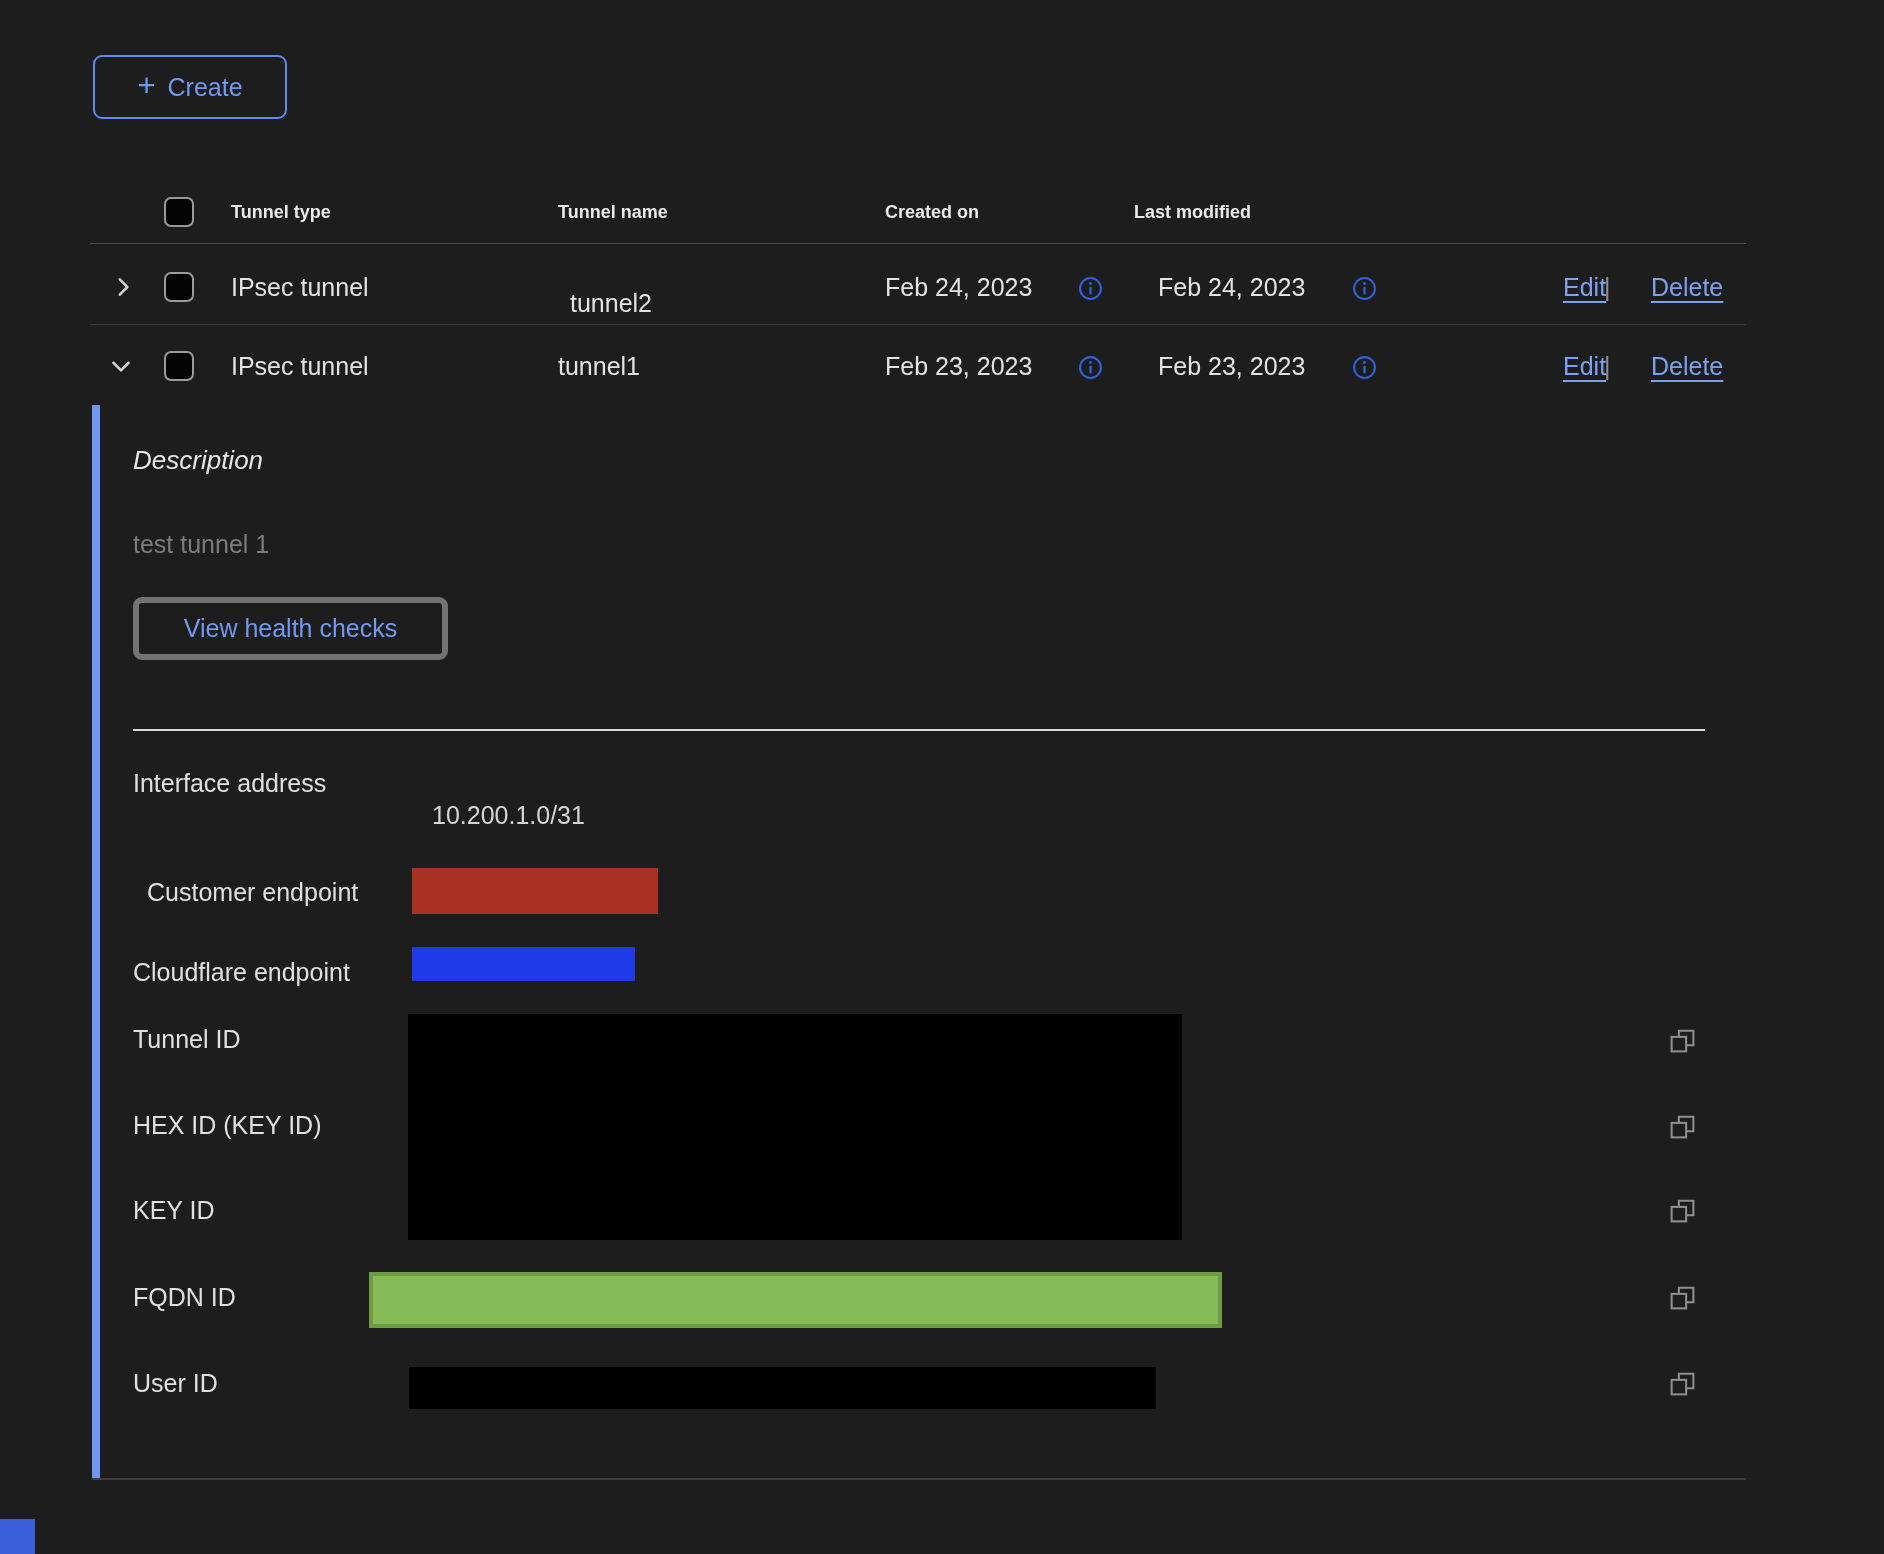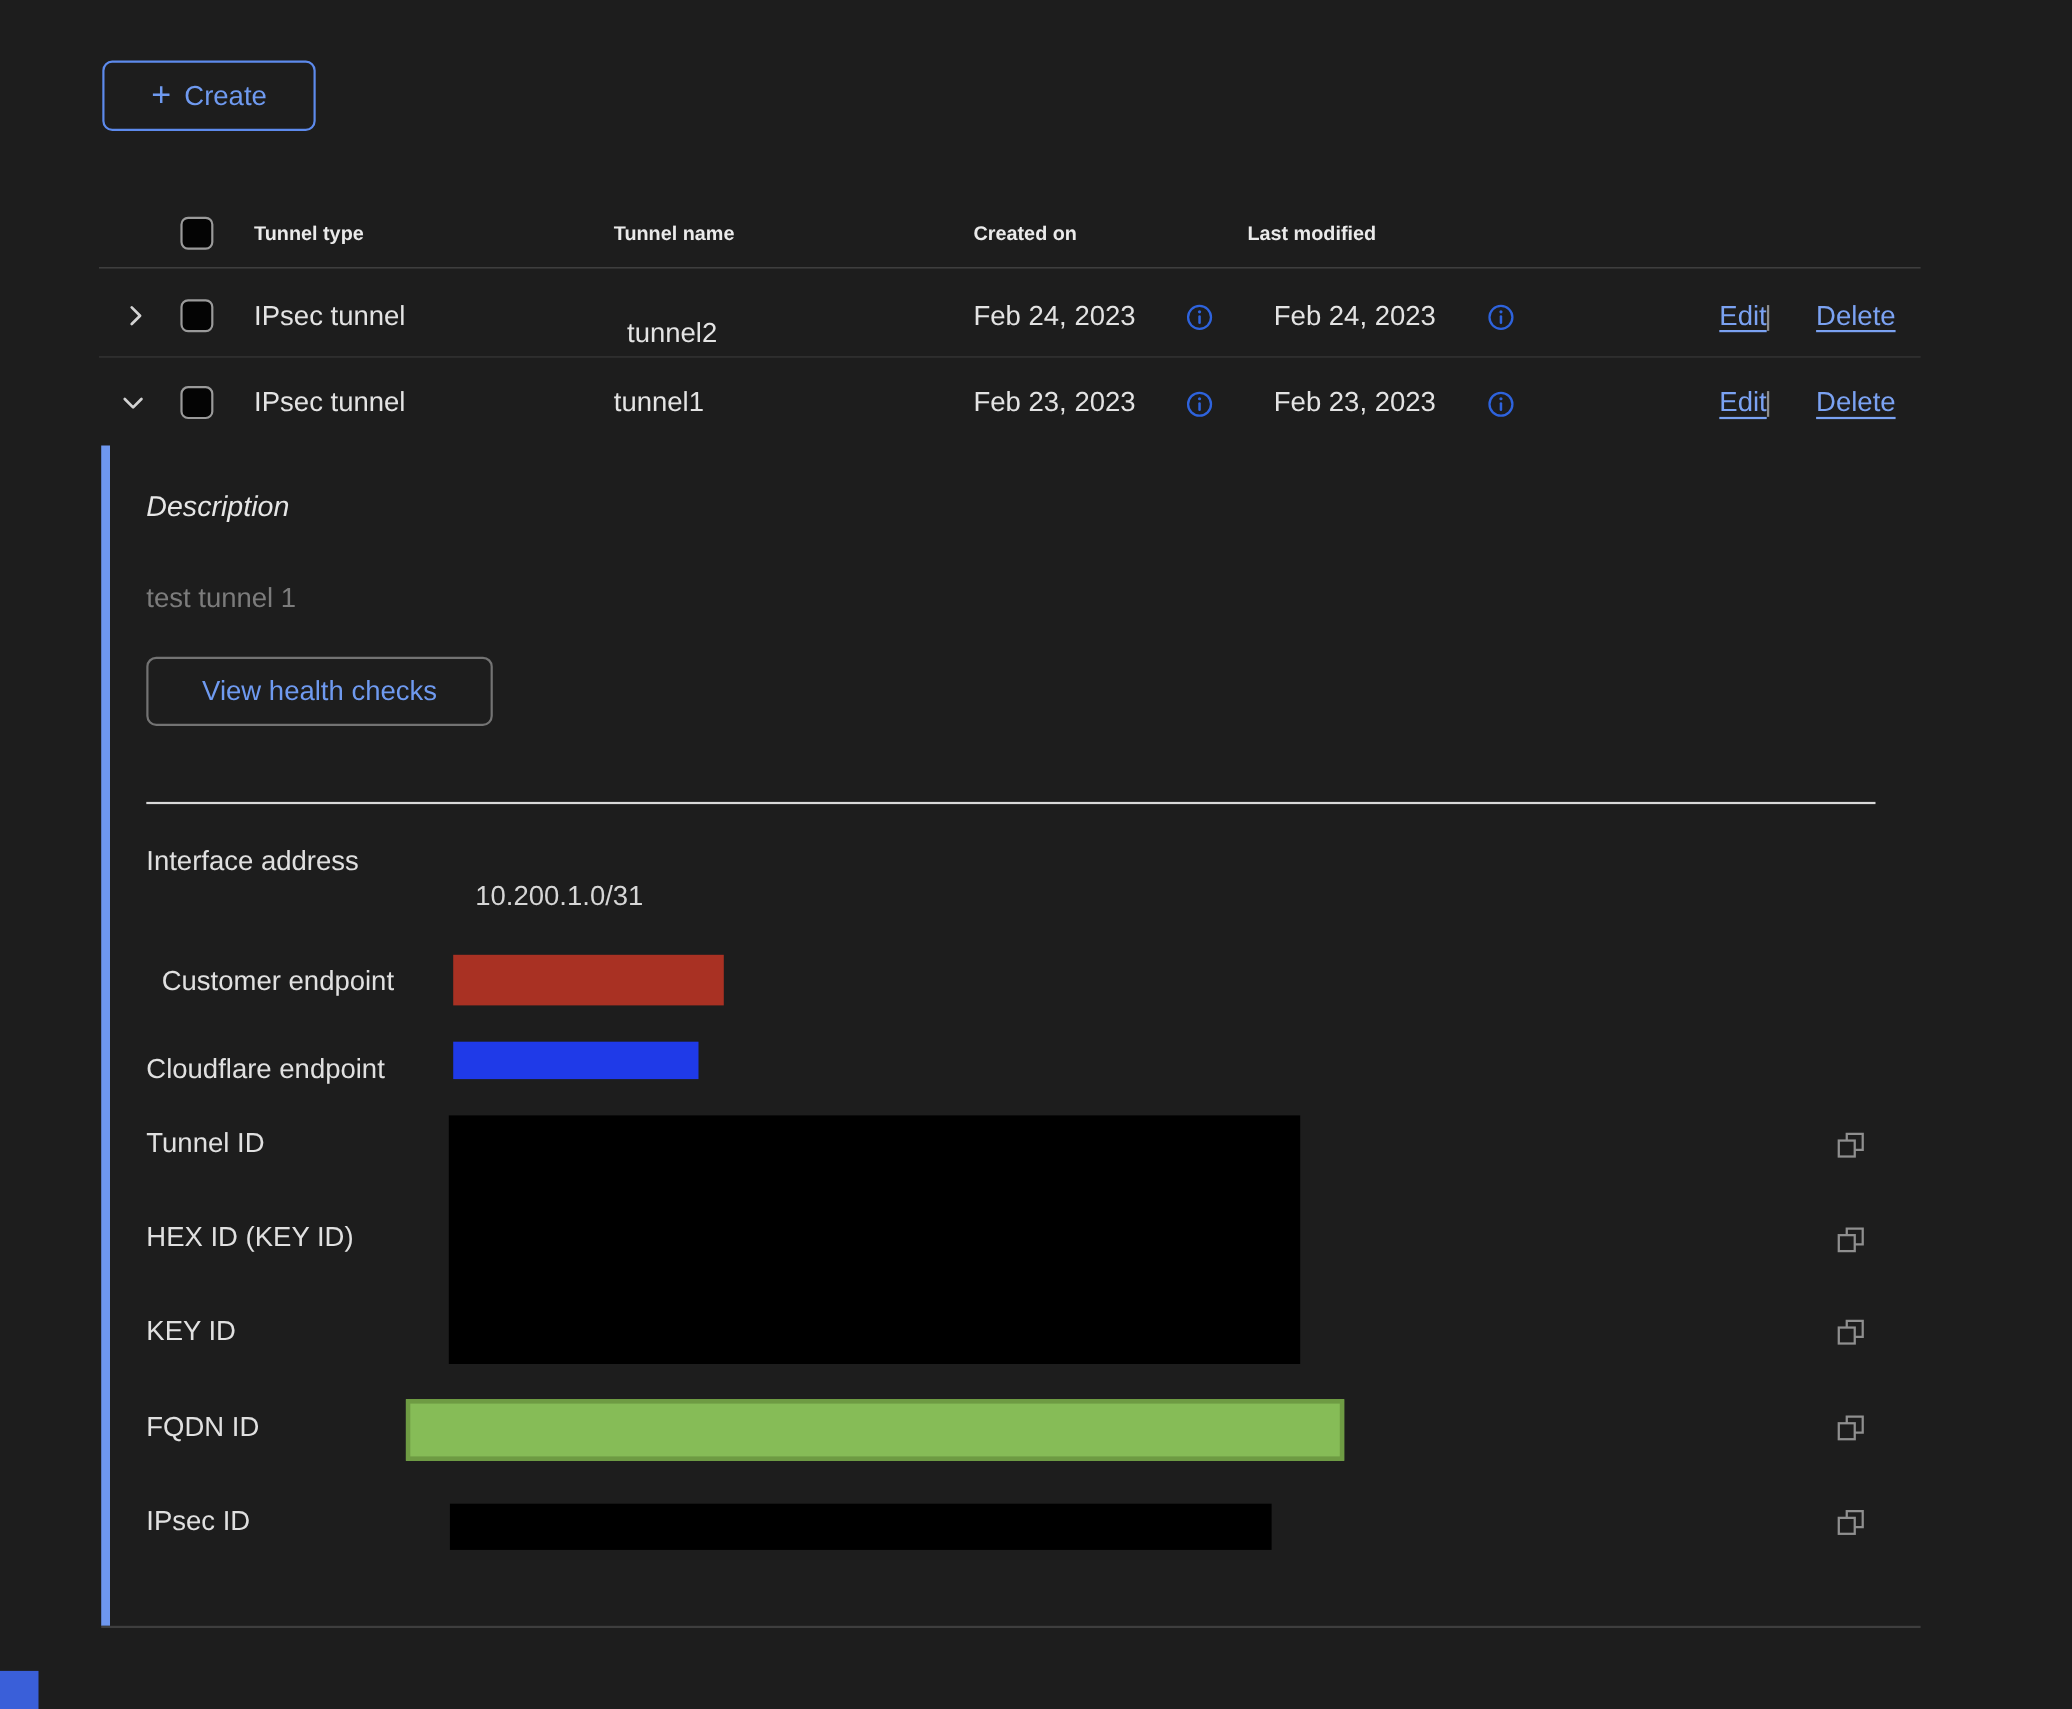--- a/index.html
+++ b/index.html
@@ -18,21 +18,21 @@
   .cell{height:34px;line-height:34px;font-size:25px;color:#e3e3e3;}
   .checkbox{width:30px;height:30px;border:2px solid #9a9a9a;border-radius:7px;background:#040404;box-sizing:border-box;cursor:pointer;}
   .chev{width:26px;height:26px;cursor:pointer;}
   .link{color:#7ba2f2;text-decoration:underline;text-underline-offset:5px;cursor:pointer;font-size:25px;height:34px;line-height:34px;margin-left:23px;}
   .pipe{color:#8f8f8f;font-size:25px;height:34px;line-height:34px;}
   .info-ic{width:25px;height:25px;cursor:pointer;}
   
   .accent-bar{left:92px;top:405px;width:8px;height:1073px;background:#6e97ef;}
   .desc-label{left:133px;top:444px;height:32px;line-height:32px;font-size:26px;font-weight:500;color:#e6e6e6;font-style:italic;}
   .desc-value{left:133px;top:528px;height:32px;line-height:32px;font-size:25px;color:#7c7c7c;}
-  .health-btn{left:133px;top:597px;width:315px;height:63px;border:2px solid #737373;border-radius:9px;
+  .health-btn{left:133px;top:597px;width:315px;height:63px;border:6px solid #737373;border-radius:9px;
     background:transparent;color:#6f9af0;font-size:25px;display:flex;align-items:center;justify-content:center;
     cursor:pointer;font-family:inherit;}
   .light-divider{left:133px;top:729px;width:1572px;height:2px;background:#d9d9d9;}
   .flabel{left:133px;height:32px;line-height:32px;font-size:25px;color:#e0e0e0;}
   .fvalue{left:432px;height:32px;line-height:32px;font-size:25px;color:#d6d6d6;}
   .redact{position:absolute;}
   .r-red{left:412px;top:868px;width:246px;height:46px;background:#a93123;}
   .r-blue{left:412px;top:947px;width:223px;height:34px;background:#1f3ae8;}
   .r-black-lg{left:408px;top:1014px;width:774px;height:226px;background:#000;}
   .r-green{left:369px;top:1272px;width:853px;height:56px;background:#86bc57;border:4px solid #6e9b43;box-sizing:border-box;}
@@ -115,21 +115,21 @@
   <div class="abs light-divider"></div>
 
   <div class="abs flabel" style="top:767px;text-align:center;">Interface address</div>
   <div class="abs fvalue" style="top:799px;">10.200.1.0/31</div>
   <div class="abs flabel" style="top:876px;margin-left:14px;">Customer endpoint</div>
   <div class="abs flabel" style="top:956px;">Cloudflare endpoint</div>
   <div class="abs flabel" style="top:1023px;">Tunnel ID</div>
   <div class="abs flabel" style="top:1109px;">HEX ID (KEY ID)</div>
   <div class="abs flabel" style="top:1194px;">KEY ID</div>
   <div class="abs flabel" style="top:1281px;">FQDN ID</div>
-  <div class="abs flabel" style="top:1367px;">IPsec ID</div>
+  <div class="abs flabel" style="top:1367px;">User ID</div>
 
   <div class="redact r-red"></div>
   <div class="redact r-blue"></div>
   <div class="redact r-black-lg"></div>
   <div class="redact r-green"></div>
   <div class="redact r-black-sm"></div>
 
   <svg class="abs copy-ic" style="top:1026px;" viewBox="0 0 24 24">
     <rect x="3" y="9" width="12" height="12" fill="none" stroke="#8f8f8f" stroke-width="1.7"></rect>
     <path d="M9 9 V4 H21 V16 H15" fill="none" stroke="#8f8f8f" stroke-width="1.7"></path>

